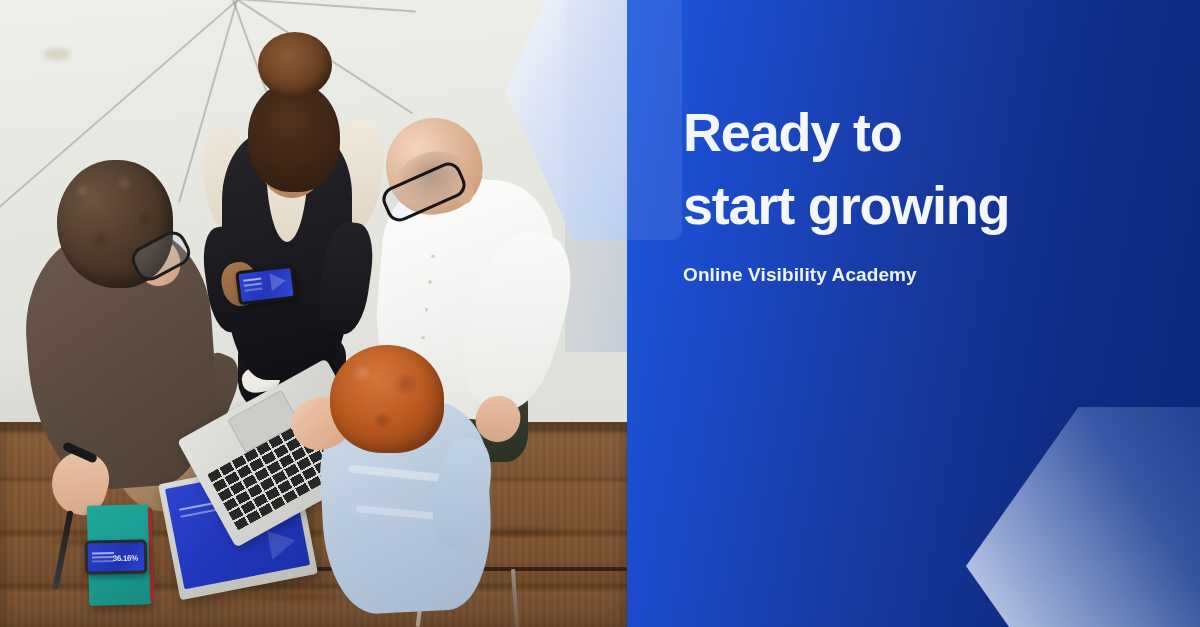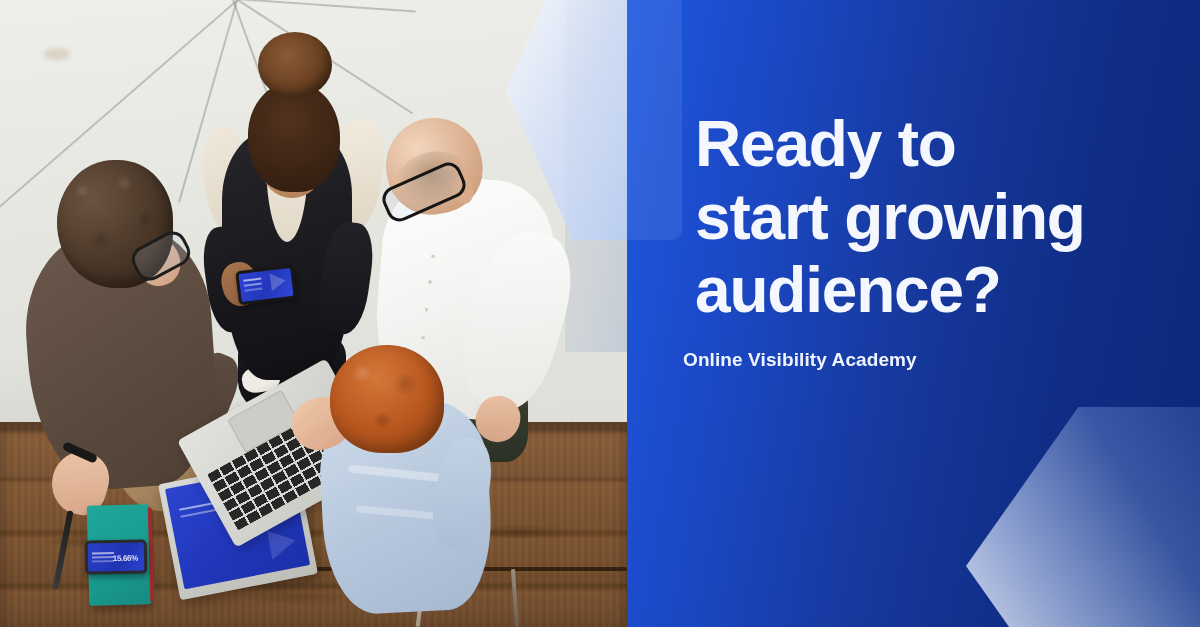--- a/index.html
+++ b/index.html
@@ -453,24 +453,24 @@
     transform: rotate(0deg);
   }
 
   
   .copy {
     position: absolute;
     left: 56px; top: 96px;
     width: 470px;
   }
   .headline {
-    margin: 12px;
+    margin: 0;
     font-family: "Liberation Sans", sans-serif;
     font-weight: bold;
-    font-size: 64px;
+    font-size: 54px;
     line-height: 73px;
     letter-spacing: -1.2px;
     color: #f4f7fd;
   }
   .headline .ln { display: block; white-space: nowrap; }
   .subhead {
     margin: 22px 0 0 0;
     font-family: "Liberation Sans", sans-serif;
     font-weight: bold;
     font-size: 19px;
@@ -556,35 +556,34 @@
     <div class="person p4-fold2"></div>
     <div class="person p4-arm"></div>
     <div class="person p4-hand"></div>
     <div class="person p4-hair"></div>
 
     <div class="pen"></div>
     <div class="notebook"></div>
     <div class="phone-table">
       <div class="scr">
         <span class="mini"></span>
-        <span class="big-num">15.66%</span>
+        <span class="big-num">36.16%</span>
       </div>
     </div>
 
     <div class="chevron-top"></div>
   </div>
 
   <div class="blue-pane">
 
     <div class="chevron-top-blue"></div>
     <div class="chevron-bottom"></div>
 
     <div class="copy">
       <h1 class="headline">
         <span class="ln">Ready to</span>
         <span class="ln">start growing</span>
-        <span class="ln">audience?</span>
       </h1>
       <p class="subhead">Online Visibility Academy</p>
     </div>
   </div>
 
 </div>
 
 </body></html>

